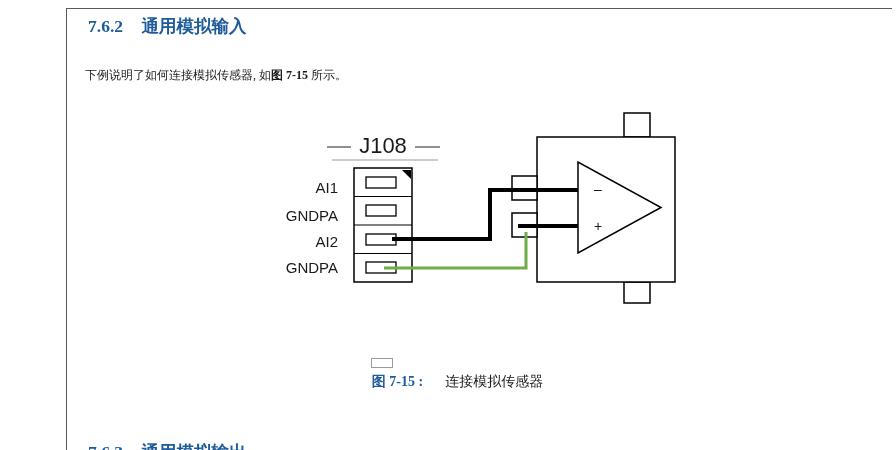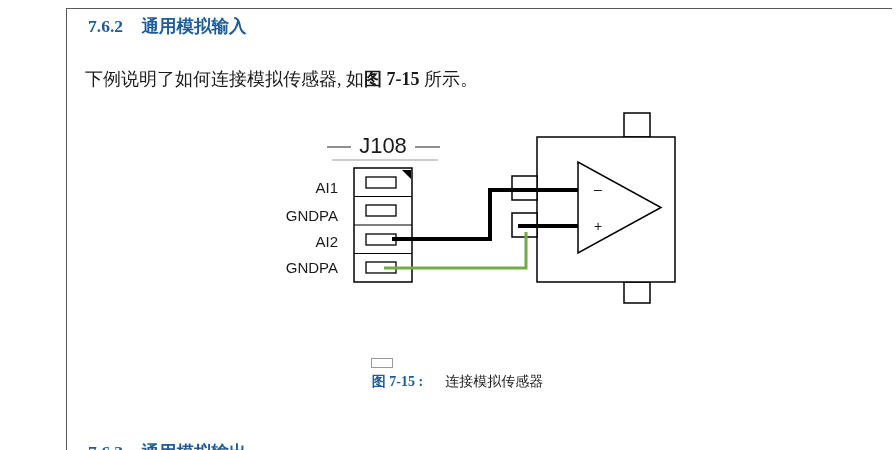--- a/index.html
+++ b/index.html
@@ -12,21 +12,21 @@
   .rule { position:absolute; background:#5a5a5a; }
   .rule-top  { left:66px; top:8px; width:826px; height:1px; }
   .rule-left { left:66px; top:8px; width:1px;  height:442px; }
 
   .section-heading {
     position:absolute; left:88px; top:14px;
     font-size:17.5px; font-weight:bold; color:#1d5b99; white-space:nowrap;
   }
   .sec-num { margin-right:14px; }
 
-  .body-text { position:absolute; left:85px; top:67px; font-size:18px; white-space:nowrap; }
+  .body-text { position:absolute; left:85px; top:67px; font-size:12px; white-space:nowrap; }
   .bold { font-weight:bold; }
 
   .diagram { position:absolute; left:0; top:0; }
   .t-pin  { font-family:"Liberation Sans", sans-serif; font-size:15px; fill:#1a1a1a; }
   .t-j108 { font-family:"Liberation Sans", sans-serif; font-size:22px; fill:#1a1a1a; }
   .t-sign { font-family:"Liberation Sans", sans-serif; font-size:14px; fill:#1a1a1a; }
 
   .caption-box {
     position:absolute; left:371px; top:358px; width:22px; height:10px;
     border:1px solid #9a9a9a; background:#fff;

